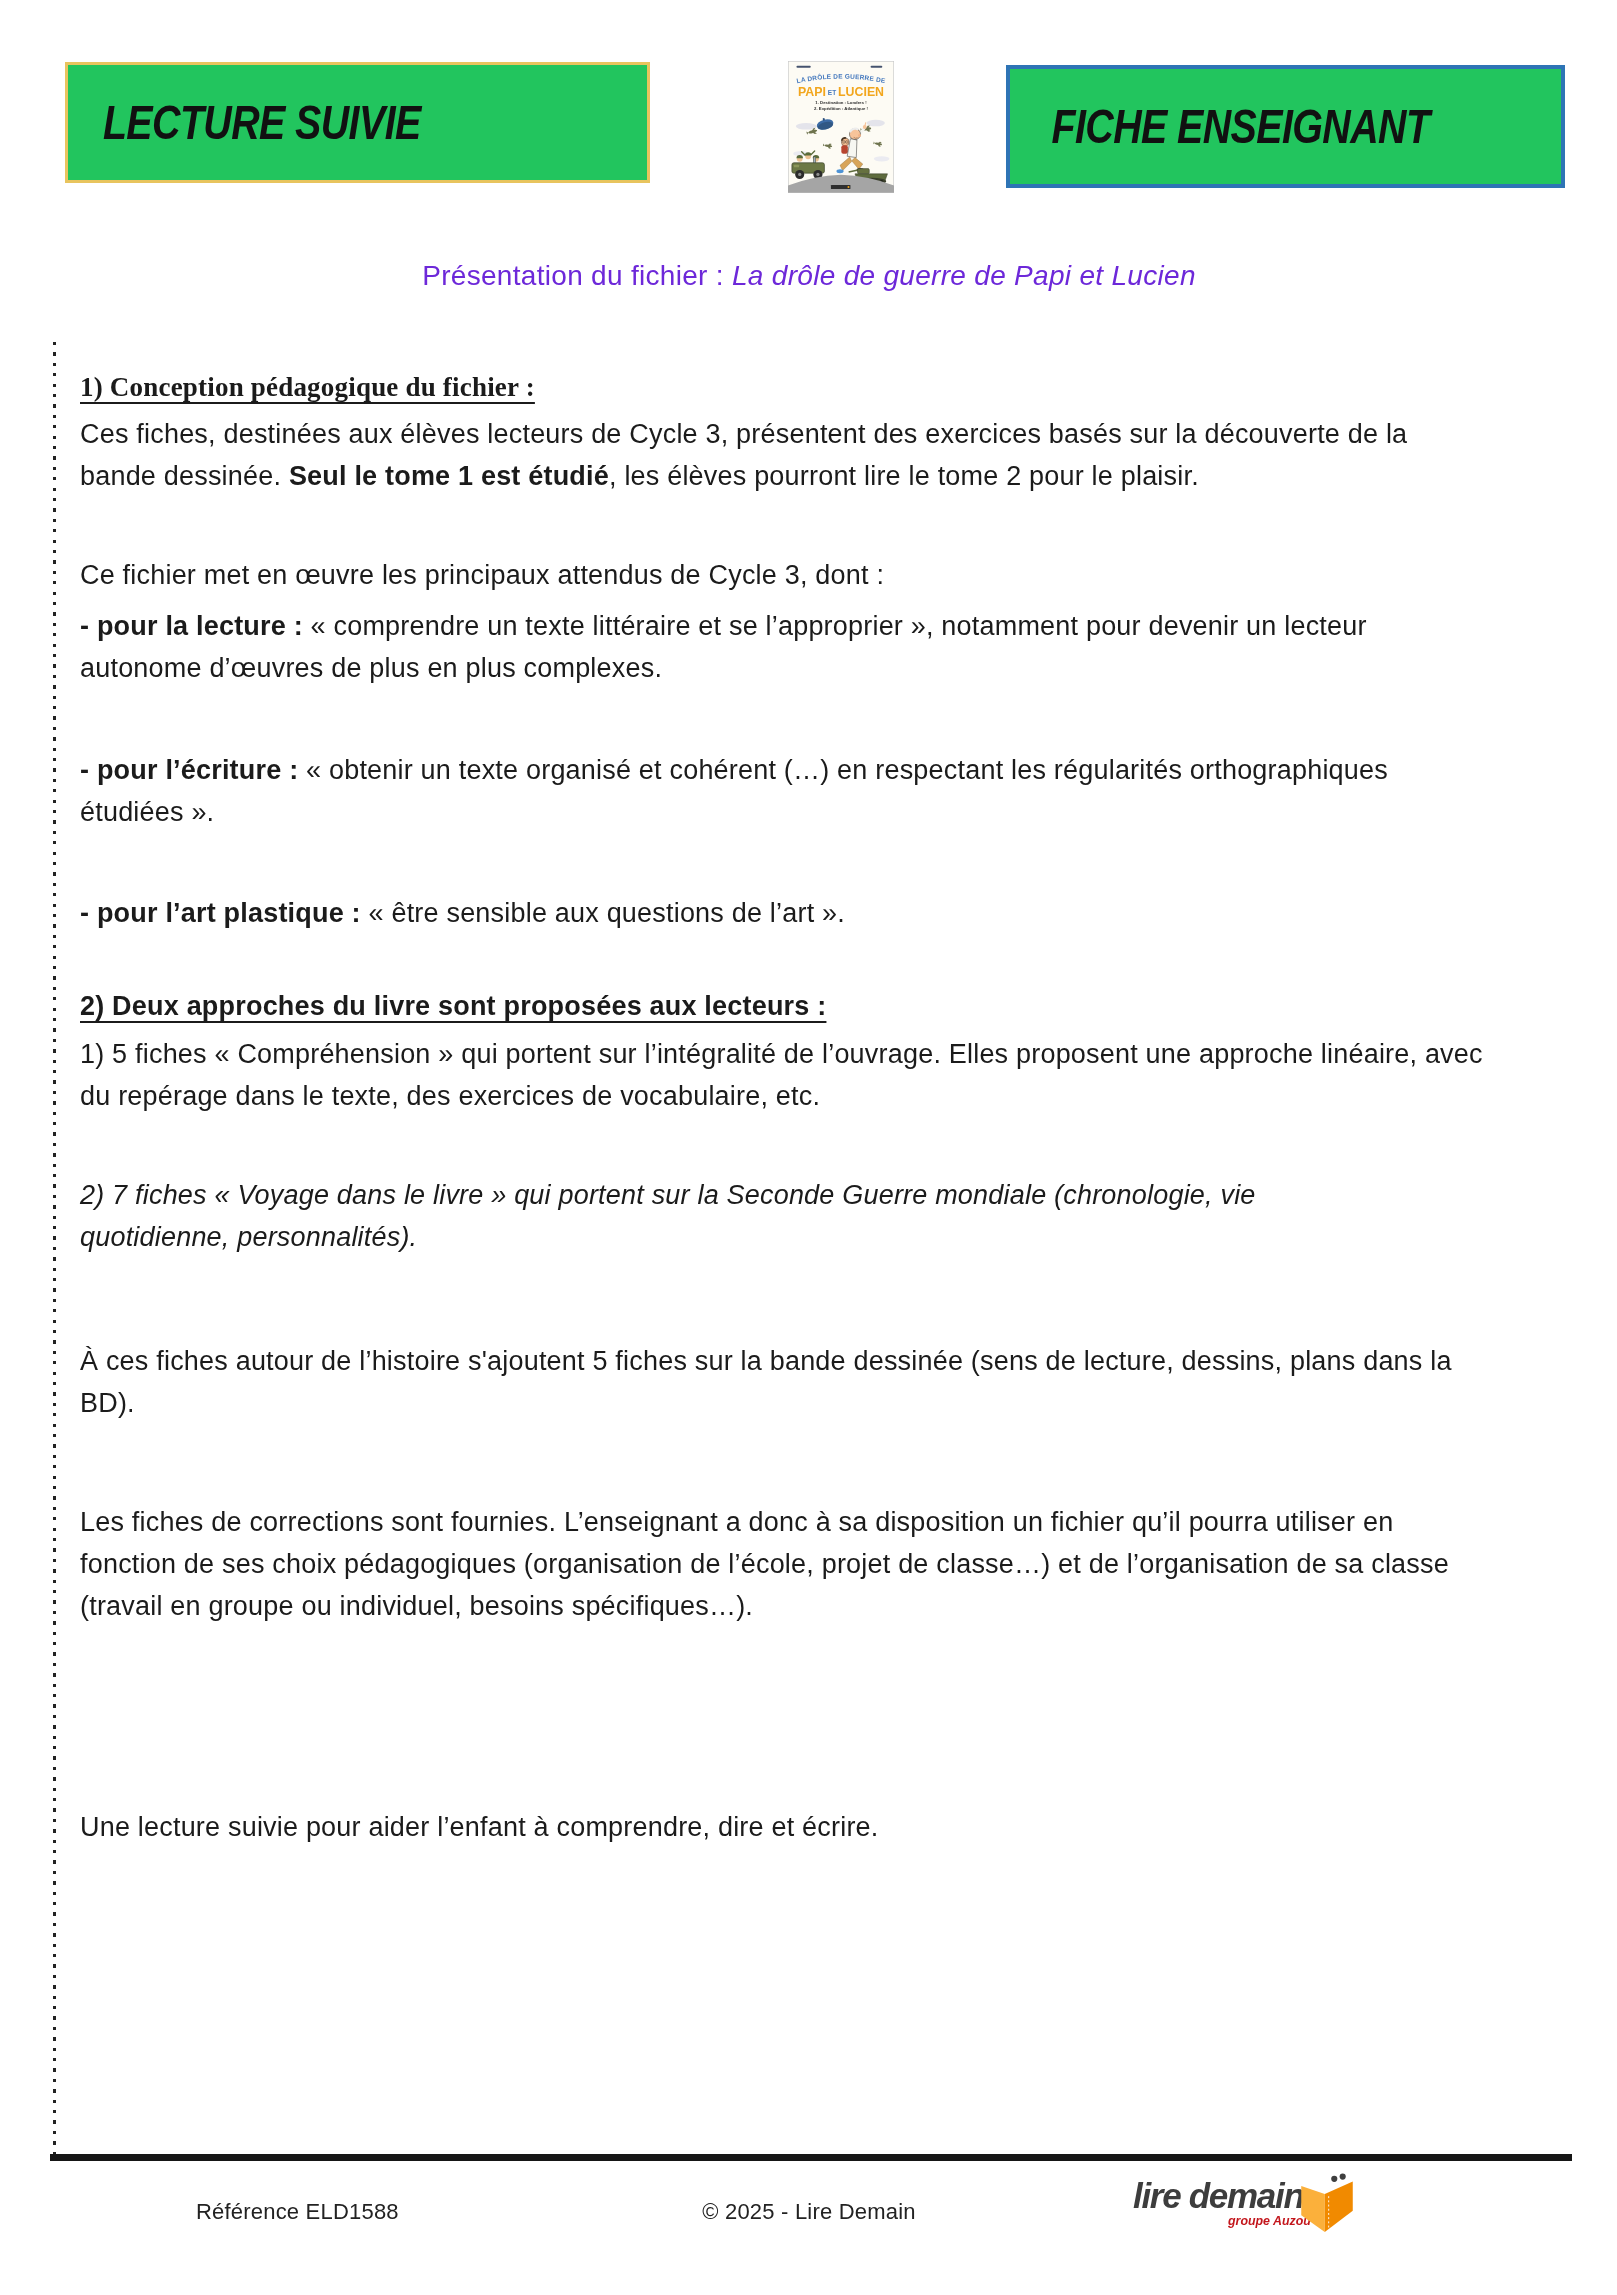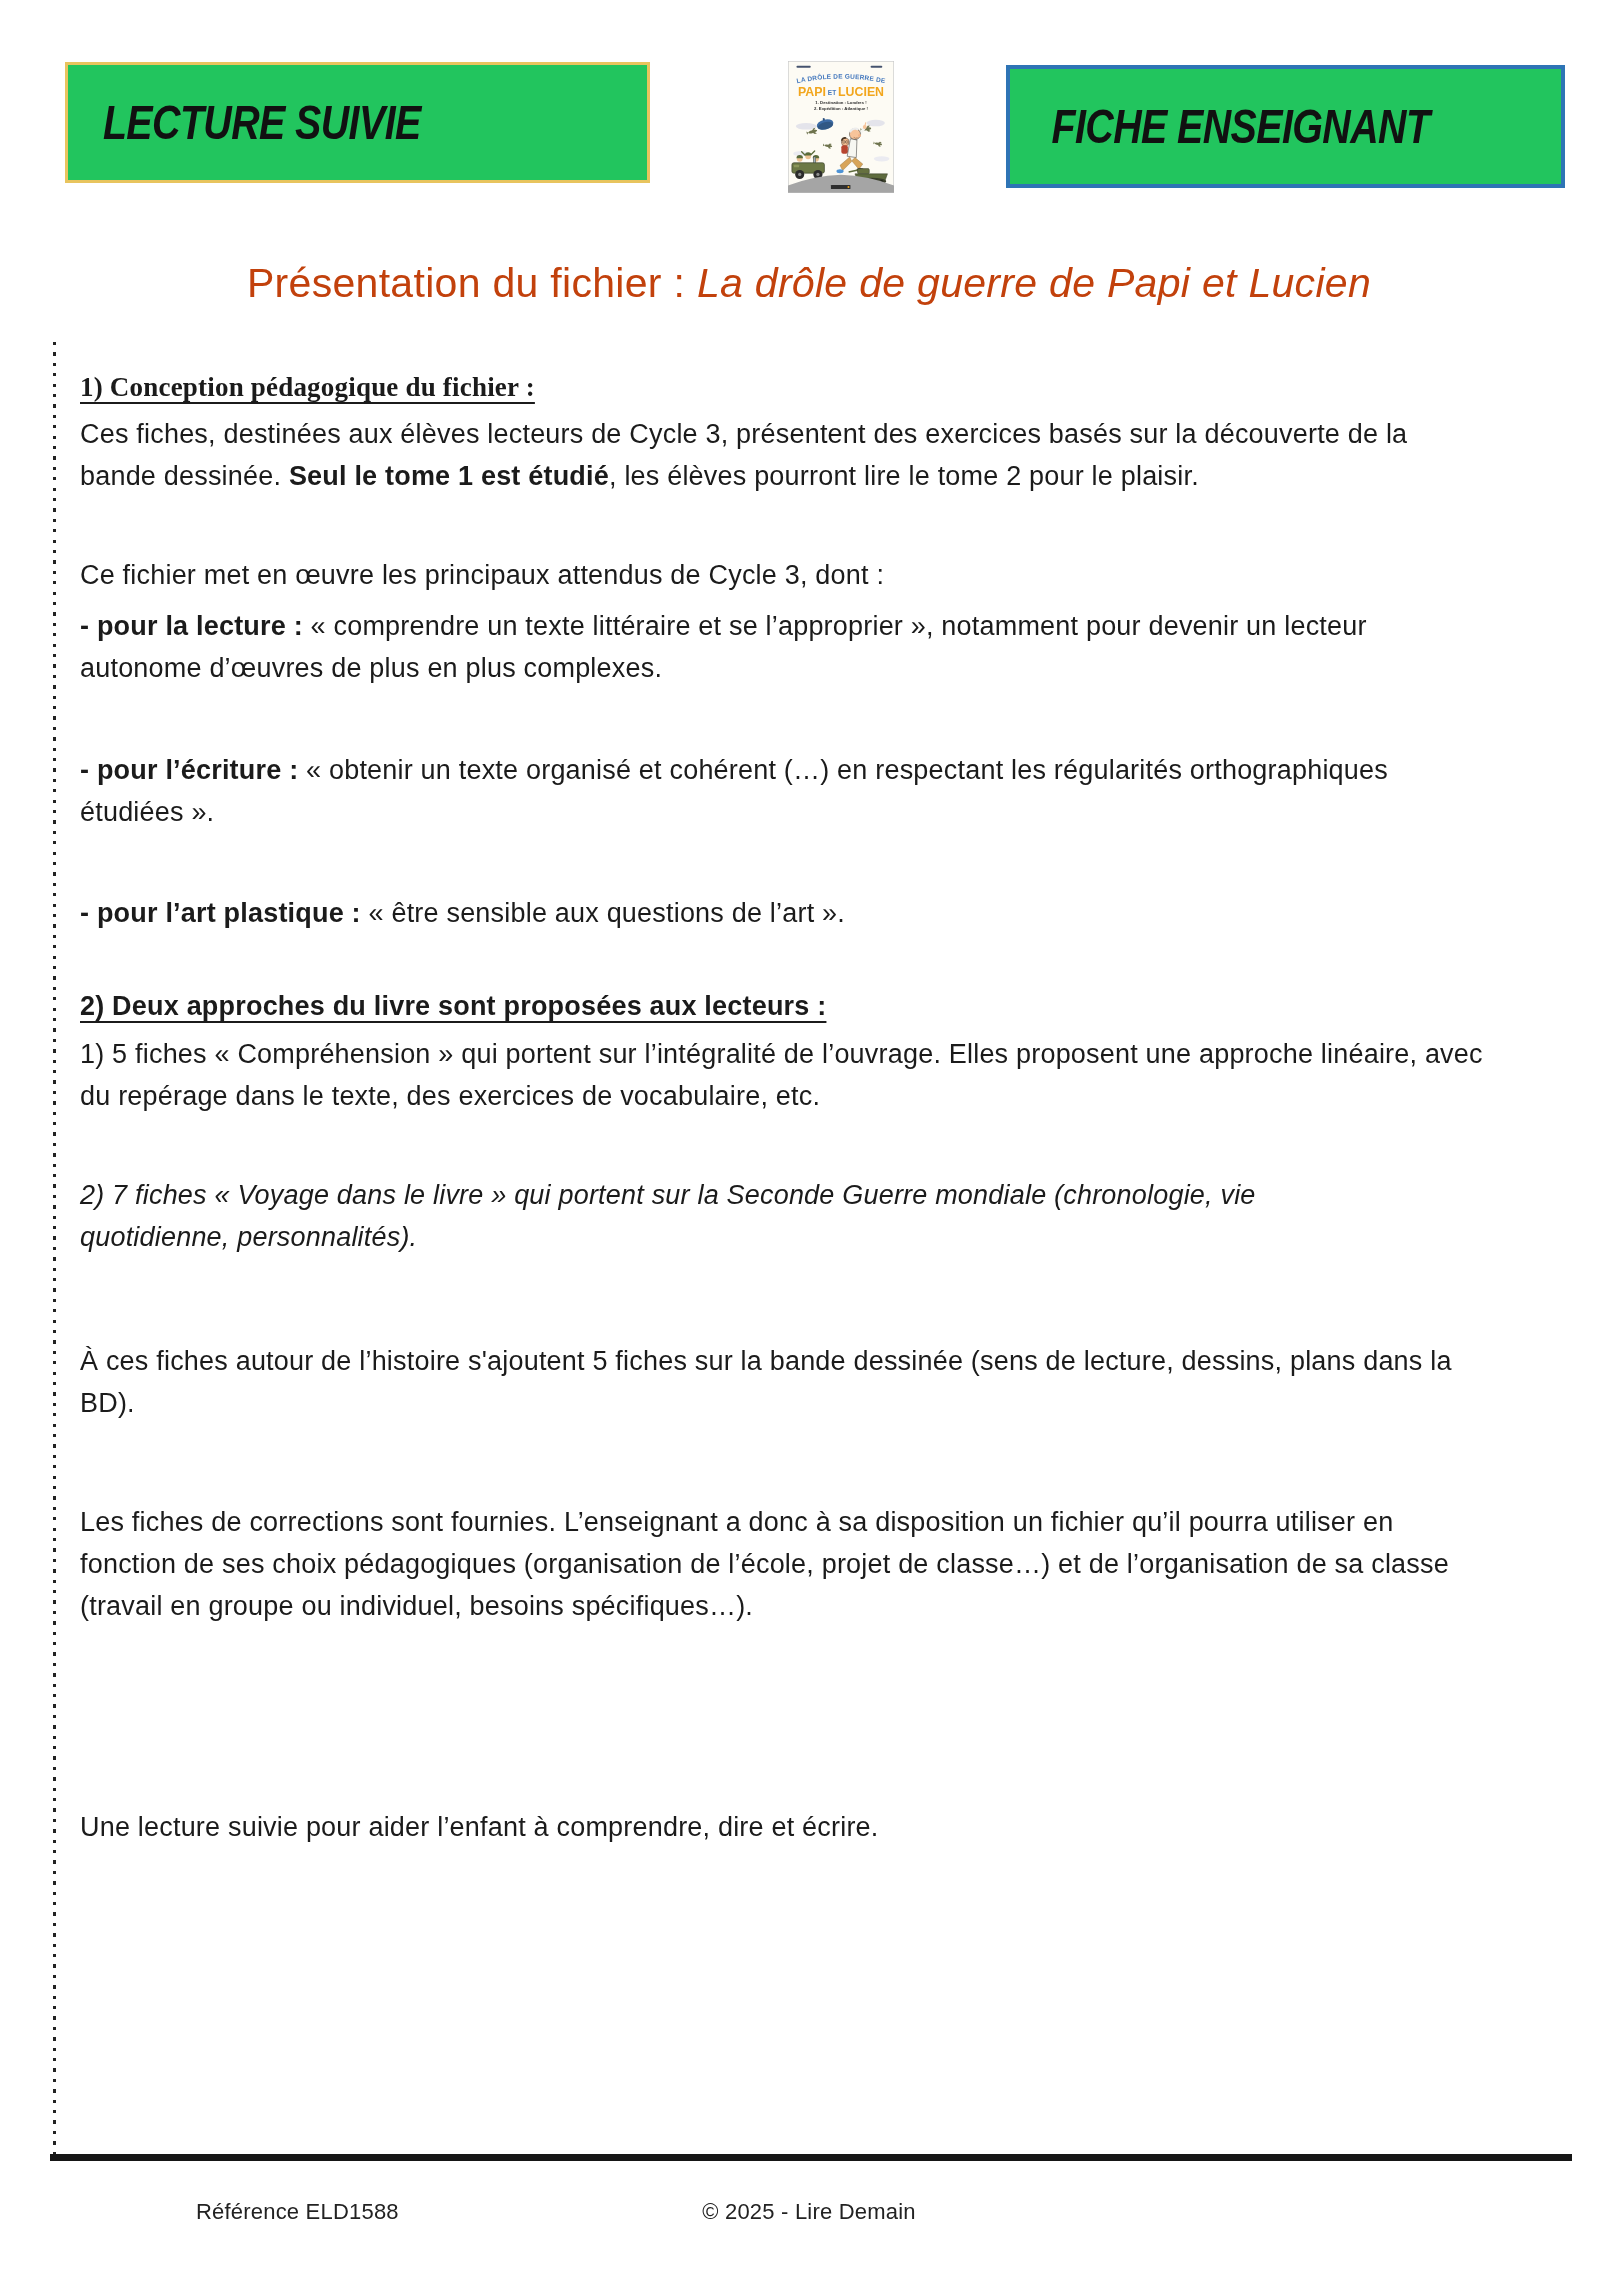--- a/index.html
+++ b/index.html
@@ -30,21 +30,21 @@
   }
 
   
   .cover{position:absolute;left:788px;top:61px;width:106px;height:132px;}
   .cover svg{display:block;width:100%;height:100%;}
 
   
   .page-title{
     position:absolute;left:0;right:0;top:260px;
     text-align:center;
-    font-size:41px;font-weight:400;color:#c2410c;
+    font-size:28px;font-weight:400;color:#6d28d9;
     letter-spacing:0.3px;
     margin:0;white-space:nowrap;
   }
   .page-title em{font-style:italic;}
 
   
   .content{
     position:absolute;left:53px;top:342px;width:1493px;height:1815px;
     padding-left:27px;box-sizing:border-box;
   }
@@ -239,15 +239,26 @@
     <p class="measure-d mt-p6">Les fiches de corrections sont fournies. L’enseignant a donc à sa disposition un fichier qu’il pourra utiliser en fonction de ses choix pédagogiques (organisation de l’école, projet de classe…) et de l’organisation de sa classe (travail en groupe ou individuel, besoins spécifiques…).</p>
 
     <p class="tagline mt-tag">Une lecture suivie pour aider l’enfant à comprendre, dire et écrire.</p>
   </div>
 
   <div class="bottom-rule"></div>
 
   <span class="footer-ref">Référence ELD1588</span>
   <span class="footer-copy">© 2025 - Lire Demain</span>
 
+  <div class="logo">
+    <span class="logo-text">lire demain</span>
+    <span class="logo-sub">groupe Auzou</span>
+    <svg class="logo-book" viewBox="0 0 100 108">
+      <circle cx="63" cy="9" r="5.5" fill="#3F3F3F"></circle>
+      <circle cx="78" cy="5" r="5.5" fill="#3F3F3F"></circle>
+      <polygon points="4,22 46,36 46,104 4,74" fill="#FBB03B"></polygon>
+      <polygon points="96,14 46,36 46,104 96,66" fill="#F18A00"></polygon>
+      <line x1="53" y1="40" x2="53" y2="97" stroke="#ffffff" stroke-width="1.6" stroke-dasharray="3.5,4"></line>
+    </svg>
+  </div>
 
 </div>
 
 
 </body></html>

